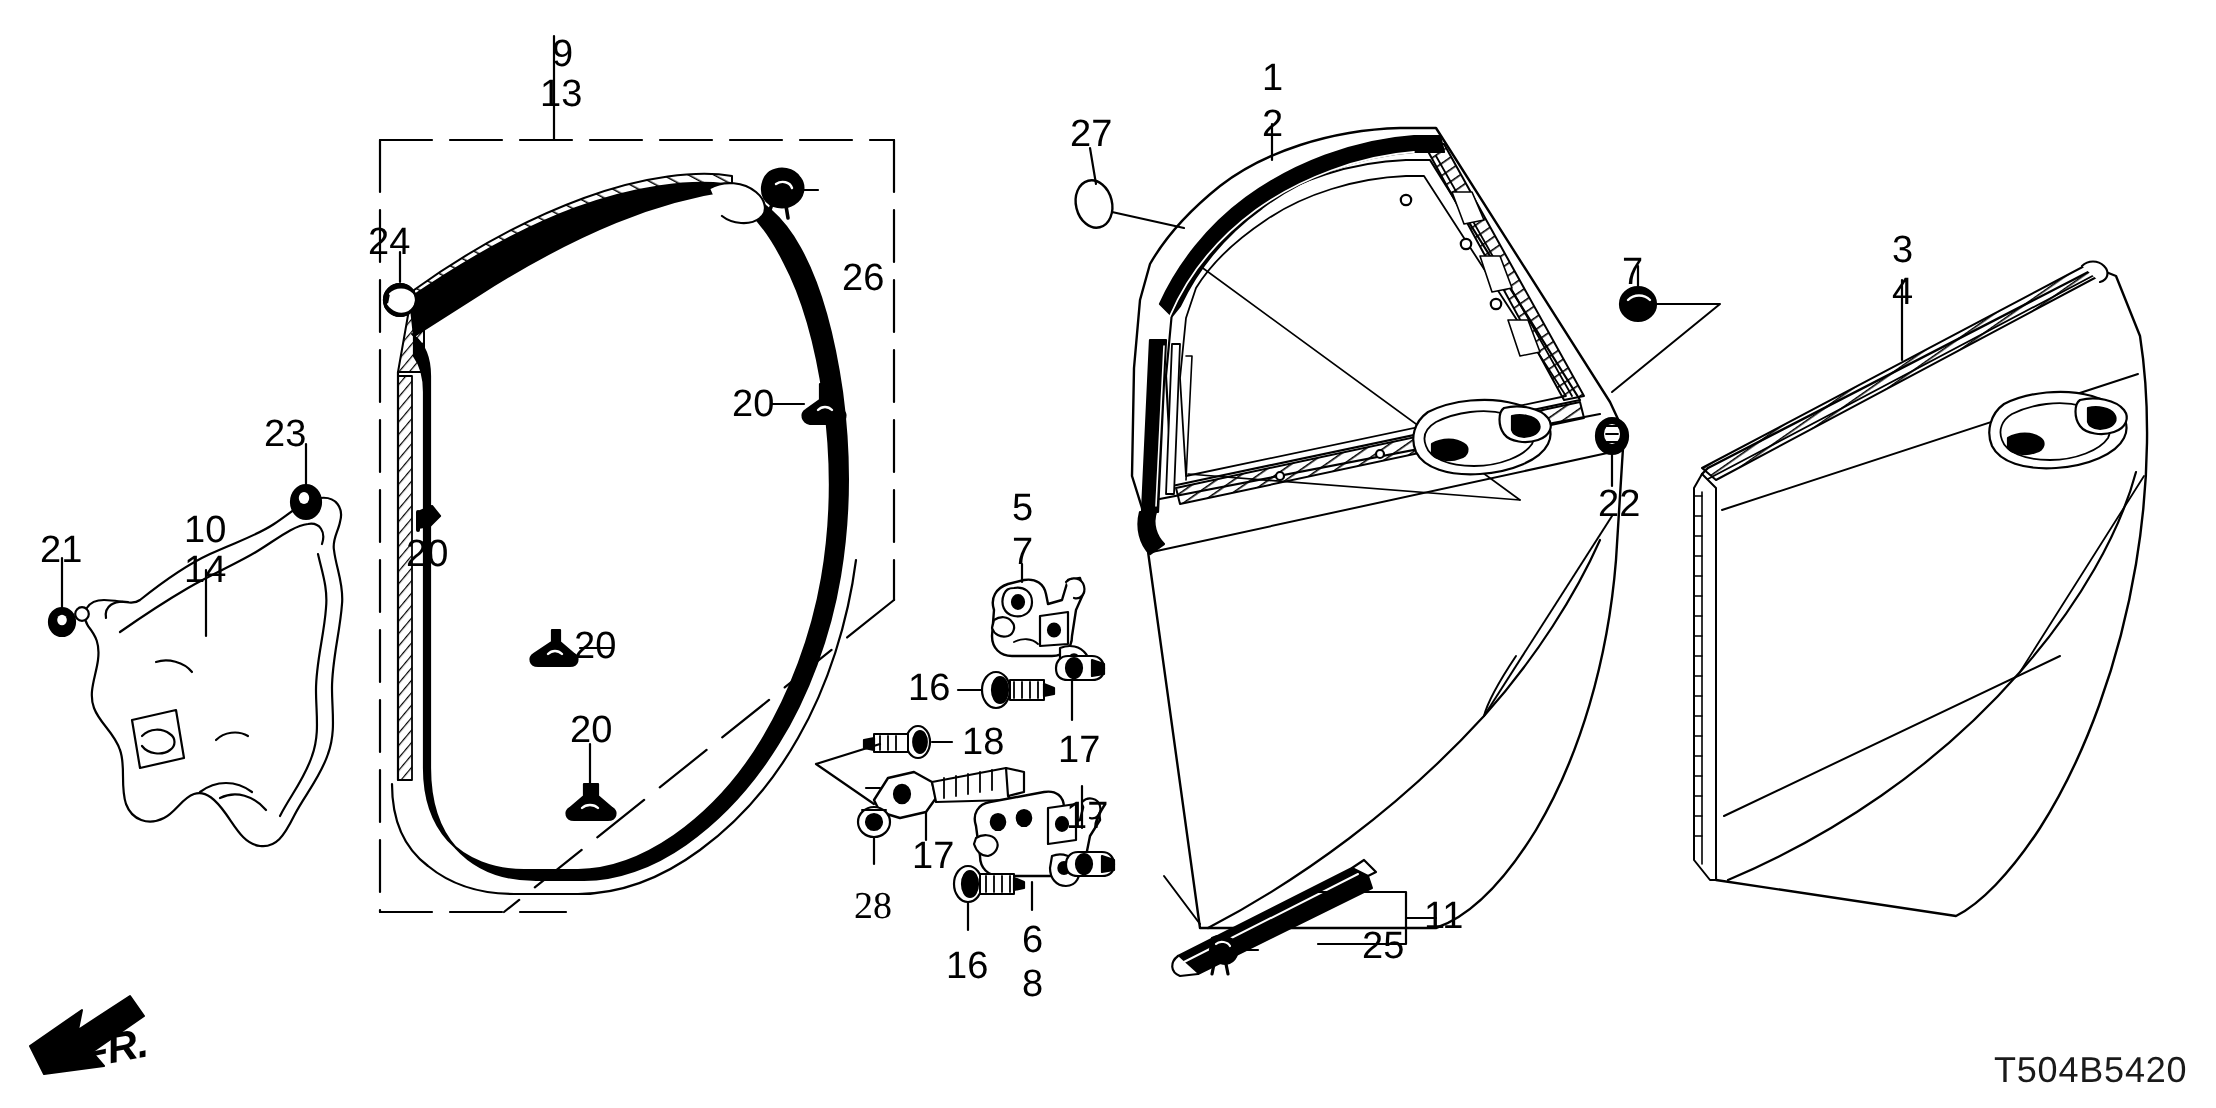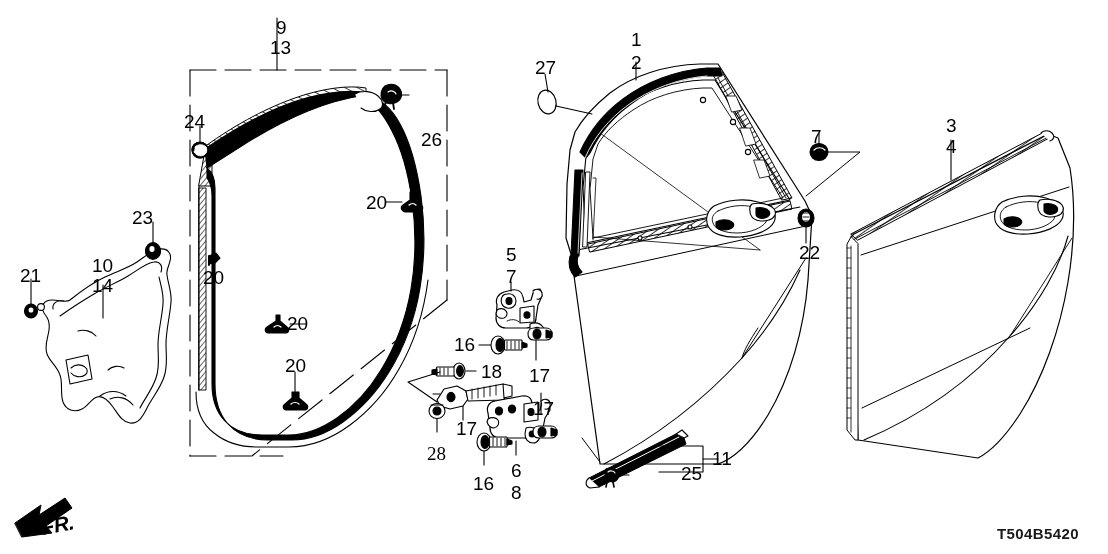--- a/index.html
+++ b/index.html
@@ -2,21 +2,21 @@
 <html><head>
 <meta charset="utf-8">
 <style>
   html,body{margin:0;padding:0;background:#ffffff;}
   body{width:1108px;height:554px;overflow:hidden;
        font-family:"Liberation Sans","DejaVu Sans",sans-serif;color:#000;}
   #stage{position:relative;width:1108px;height:554px;}
   #stage svg{position:absolute;left:0;top:0;}
   .lbl{position:absolute;font-size:19px;line-height:19px;letter-spacing:0px;
        color:#000;white-space:nowrap;font-family:"Liberation Sans","DejaVu Sans",sans-serif;}
-  .code{position:absolute;font-size:15px;color:#1a1a1a;letter-spacing:.4px;font-weight:bold;}
+  .code{position:absolute;font-size:18px;color:#1a1a1a;letter-spacing:.4px;}
   .fr{position:absolute;font-size:21px;font-weight:bold;font-style:italic;
       letter-spacing:-.5px;transform:rotate(-11deg);transform-origin:left bottom;}
 </style>
 </head>
 <body>
 
 <div id="stage">
 
 <svg width="1108" height="554" viewBox="0 0 1108 554">
   <defs>

